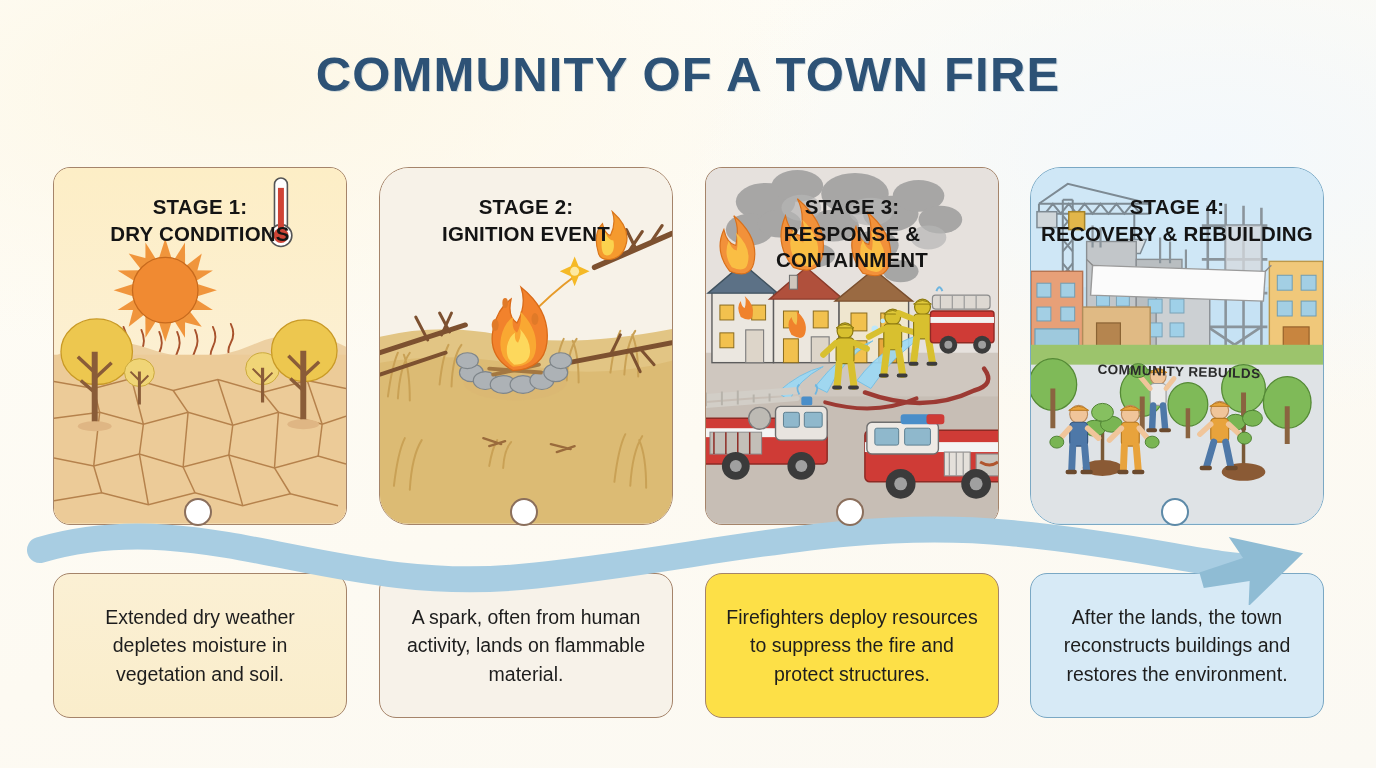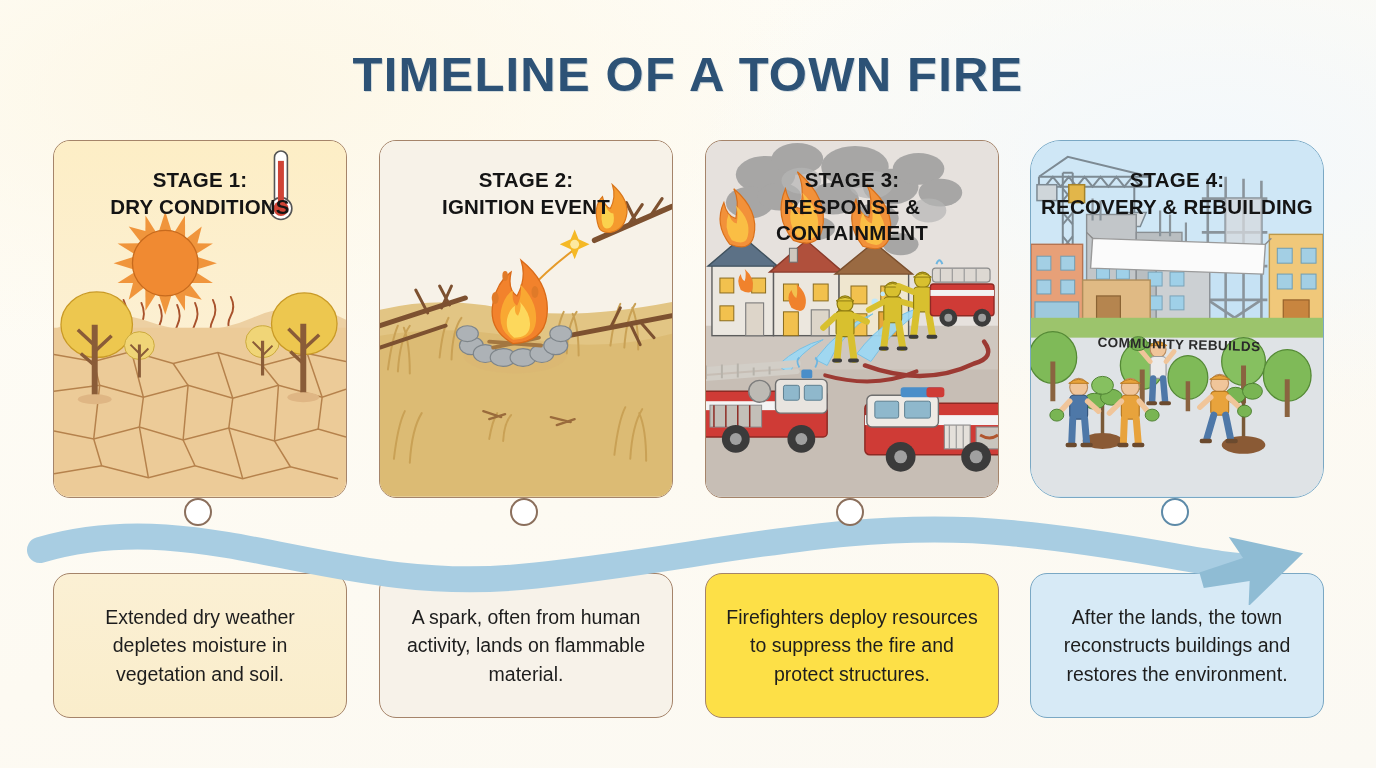--- a/index.html
+++ b/index.html
@@ -25,21 +25,21 @@
     color:#2d5276;
     text-shadow:1px 1px 0 rgba(120,150,175,.30);
   }
   .card {
     position:absolute;
     width:294px;
     border-radius:17px;
     border:1.6px solid #a5846a;
     overflow:hidden;
   }
-  .img-card { top:140px; height:358px;padding-left:42px; }
+  .img-card { top:167px; height:358px;padding-left:42px; }
   .cap-card {
     top:573px; height:145px;
     display:flex; align-items:center; justify-content:center;
     padding:0 20px;
   }
   .cap-text {
     text-align:center;
     font-size:19.5px;
     line-height:1.45;
     color:#1d1d1d;
@@ -70,21 +70,21 @@
     z-index:5;
   }
   .node.blue { border-color:#5d8aa8; }
   svg { display:block; }
 </style>
 </head>
 <body>
 
 <div id="bg-wash"></div>
 
-<div id="title">TIMELINE OF A TOWN FIRE</div>
+<div id="title">COMMUNITY OF A TOWN FIRE</div>
 
 <svg id="ribbon" viewBox="0 0 1376 110">
   <path d="M40,55 C200,8 330,100 520,82 C700,65 840,22 1010,38 C1140,50 1210,72 1258,72" fill="none" stroke="#a8cde2" stroke-width="26" stroke-linecap="round"></path>
   <path d="M1238,36 L1305,72 L1238,108 L1246,84 L1200,78 L1200,62 L1246,60 Z" fill="#8fbcd4" transform="rotate(-16 1255 72)"></path>
 </svg>
 
 <div class="node" style="left:184px;"></div>
 <div class="node" style="left:510px;"></div>
 <div class="node" style="left:836px;"></div>
 <div class="node blue" style="left:1161px;"></div>
@@ -179,21 +179,21 @@
   <div class="stage-head">
     <div>STAGE 1:</div>
     <div>DRY CONDITIONS</div>
   </div>
   <div style="position:absolute;left:292px;top:247px;font-size:14px;font-weight:bold;color:#222;line-height:1.25;z-index:7;">
     <div>35°C</div>
     <div>95°F</div>
   </div>
 </div>
 
-<div class="card img-card c2" style="left:379px;">
+<div class="card img-card c2" style="left:379px;border-radius:30px;">
   <svg class="scene" viewBox="0 0 294 358">
     <rect width="294" height="358" fill="#f7f2e8"></rect>
     <path d="M0,170 q60,-14 120,-2 q70,14 174,-6 L294,358 L0,358 Z" fill="#e2c584"></path>
     <path d="M0,196 q70,-12 140,2 q80,16 154,-4 L294,358 L0,358 Z" fill="#dcbb74"></path>
 
     <g stroke="#c9a155" stroke-width="2" fill="none" stroke-linecap="round">
       <path d="M8,230 q4,-30 10,-44 M18,232 q2,-32 12,-46 M30,234 q0,-30 -6,-46"></path>
       <path d="M60,218 q3,-28 9,-40 M72,220 q1,-30 10,-42"></path>
       <path d="M176,212 q3,-28 9,-40 M188,214 q1,-30 10,-42 M200,216 q0,-28 -6,-42"></path>
       <path d="M232,206 q4,-30 10,-42 M246,208 q2,-30 11,-44 M260,210 q0,-28 -6,-42"></path>

